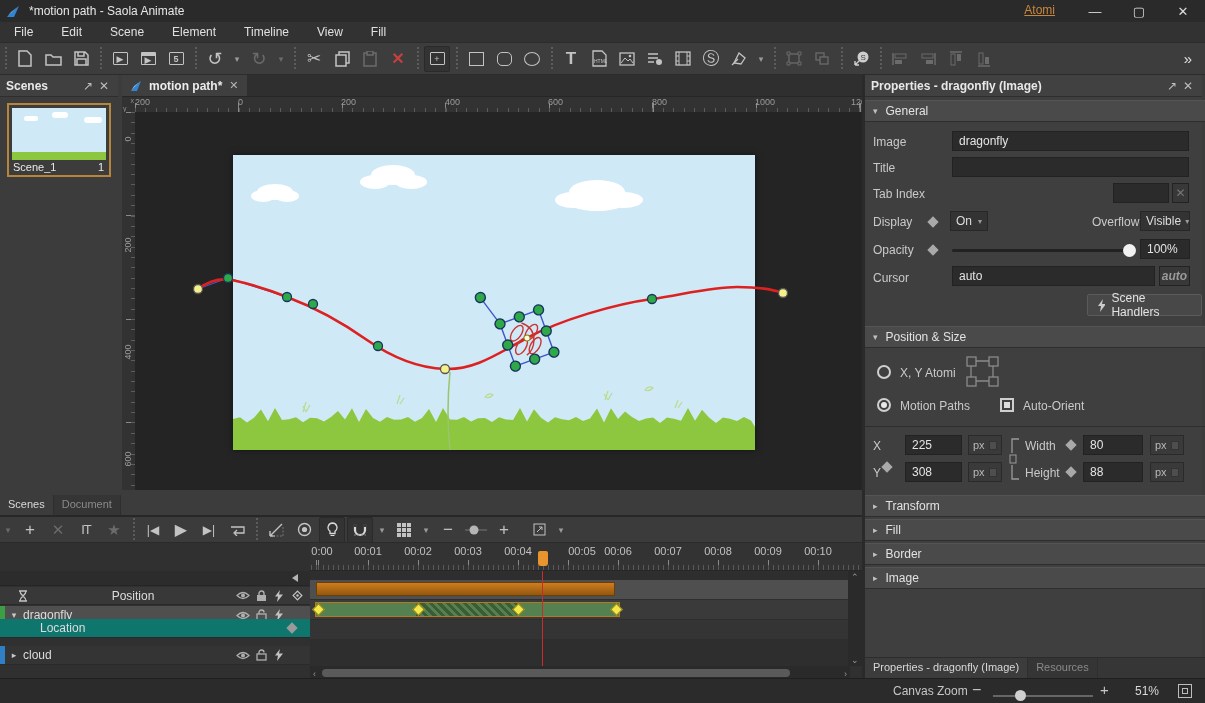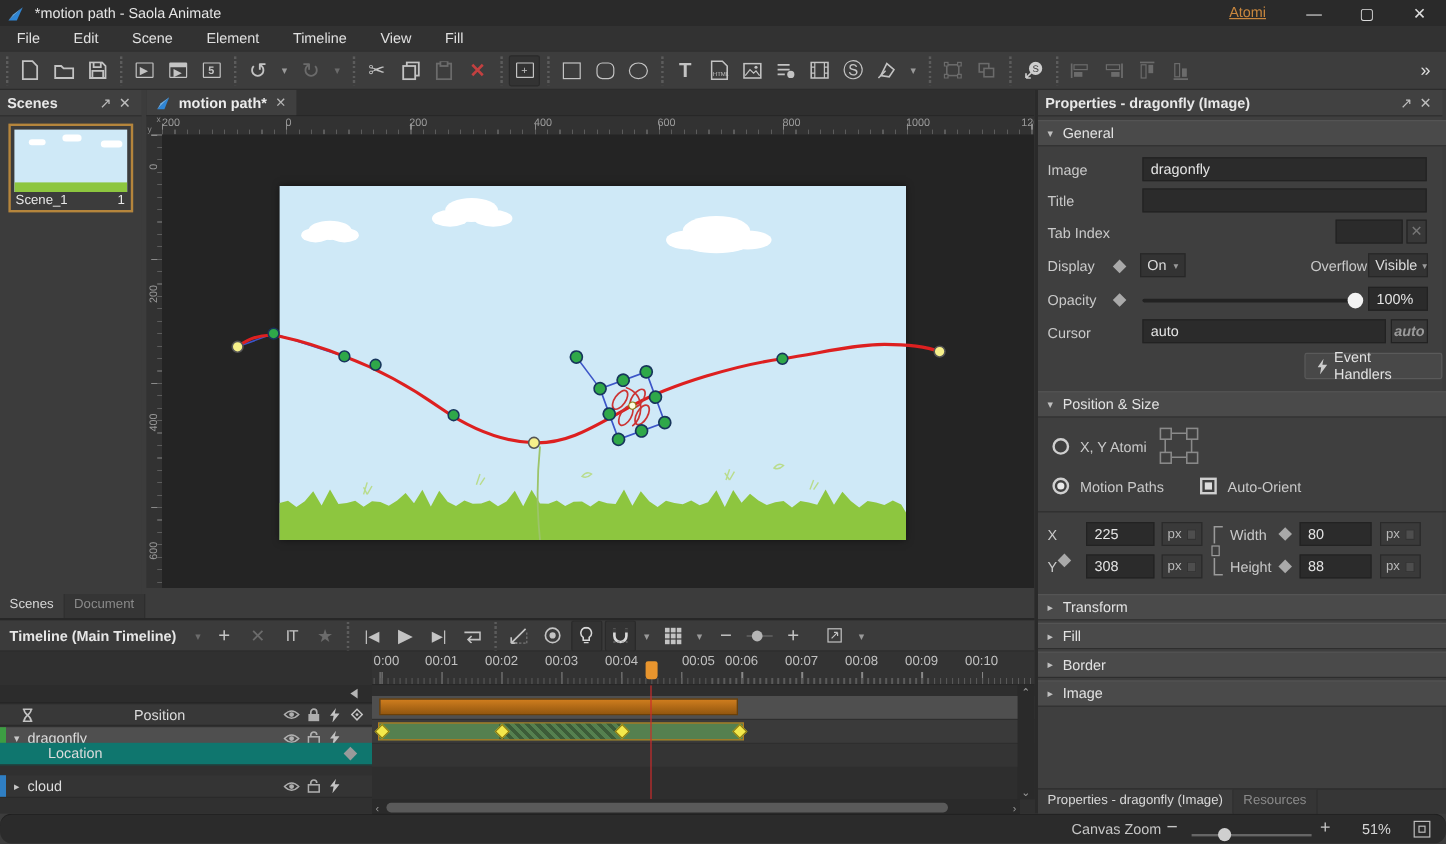--- a/index.html
+++ b/index.html
@@ -114,21 +114,21 @@
   .bars-row { position:absolute; left:0; width:552px; }
   .kf { position:absolute; width:9px; height:9px; background:#f3e84b; border:1px solid #8a7a12; transform:rotate(45deg); }
   #playhead-line { position:absolute; width:1px; background:#cc2b2b; }
   #playhead-cap { position:absolute; width:10px; height:15px; background:#e8952e; border-radius:2px 2px 3px 3px; }
   #tl-hscroll { position:absolute; left:310px; top:149px; width:540px; height:14px; background:#2a2a2a; }
   #tl-hscroll .thumb { position:absolute; left:12px; top:3px; width:468px; height:8px; background:#5a5a5a; border-radius:4px; }
   #tl-vscroll { position:absolute; left:848px; top:54px; width:14px; height:95px; background:#2a2a2a; color:#8f8f8f; font-size:8px; text-align:center; }
   .sarrow { color:#9a9a9a; font-size:9px; position:absolute; }
 
   
-  #statusbar { position:absolute; left:0; top:678px; width:1205px; height:25px; background:#2b2b2b; border-top:1px solid #1f1f1f;border-radius:10px; }
+  #statusbar { position:absolute; left:0; top:678px; width:1205px; height:25px; background:#2b2b2b; border-top:1px solid #1f1f1f; }
   #statusbar .zl { position:absolute; left:893px; top:5px; color:#c6c6c6; }
   .fit-box { position:absolute; width:14px; height:14px; border:1px solid #bdbdbd; display:flex; align-items:center; justify-content:center; }
   .fit-box i { width:6px; height:6px; border:1px solid #bdbdbd; display:block; }
 
   svg { display:block; }
   .eye-svg, .lock-svg, .bolt-svg { opacity:.85; }
 </style>
 </head>
 <body>
 
@@ -466,21 +466,21 @@
   <div class="slider-track" style="left:87px;top:174px;width:178px"></div>
   <div class="slider-thumb" style="left:258px;top:169px"></div>
   <div class="field" style="left:275px;top:164px;width:50px">100%</div>
   <span class="flabel" style="left:8px;top:196px">Cursor</span>
   <div class="field" style="left:87px;top:191px;width:203px">auto</div>
   <div class="field" style="left:294px;top:191px;width:31px;font-style:italic;font-weight:bold;color:#9a9a9a;justify-content:center;background:#383838">auto</div>
   <div id="evt-btn" style="left:222px;top:219px">
     <svg class="bolt-svg" width="8" height="13">
         <polygon points="5,0 0,7 3,7 2,13 8,5 4,5" fill="#e2e2e2"></polygon>
       </svg>
-    <span>Event Handlers</span>
+    <span>Scene Handlers</span>
   </div>
 
   <div class="sect" style="top:251px">
     <span class="tri">▾</span>
       <span>Position &amp; Size</span>
   </div>
   <span class="radio" style="left:12px;top:290px"></span>
   <span class="flabel" style="left:35px;top:291px">X, Y Atomi</span>
   <svg class="abs" style="left:100px;top:280px" width="36" height="34">
     <g fill="none" stroke="#8a8a8a" stroke-width="1.3">
@@ -545,21 +545,20 @@
       <span>Image</span>
     </div>
   <div id="props-tabs">
     <span class="btab">Properties - dragonfly (Image)</span>
     <span class="btab off">Resources</span>
   </div>
 </div>
 
 <div id="timeline">
   <div id="tl-head">
-    <span class="tt">Timeline (Main Timeline)</span>
     <span class="tbtn small dis">▾</span>
     <span class="tbtn" style="font-size:17px">+</span>
     <span class="tbtn dis">✕</span>
     <span class="tbtn" style="font-size:13px;letter-spacing:-1px">IT</span>
     <span class="tbtn dis">★</span>
     <span class="grip"></span>
     <span class="tbtn" style="font-size:12px">|◀</span>
     <span class="tbtn" style="font-size:16px">▶</span>
     <span class="tbtn" style="font-size:12px">▶|</span>
     <span class="tbtn">

